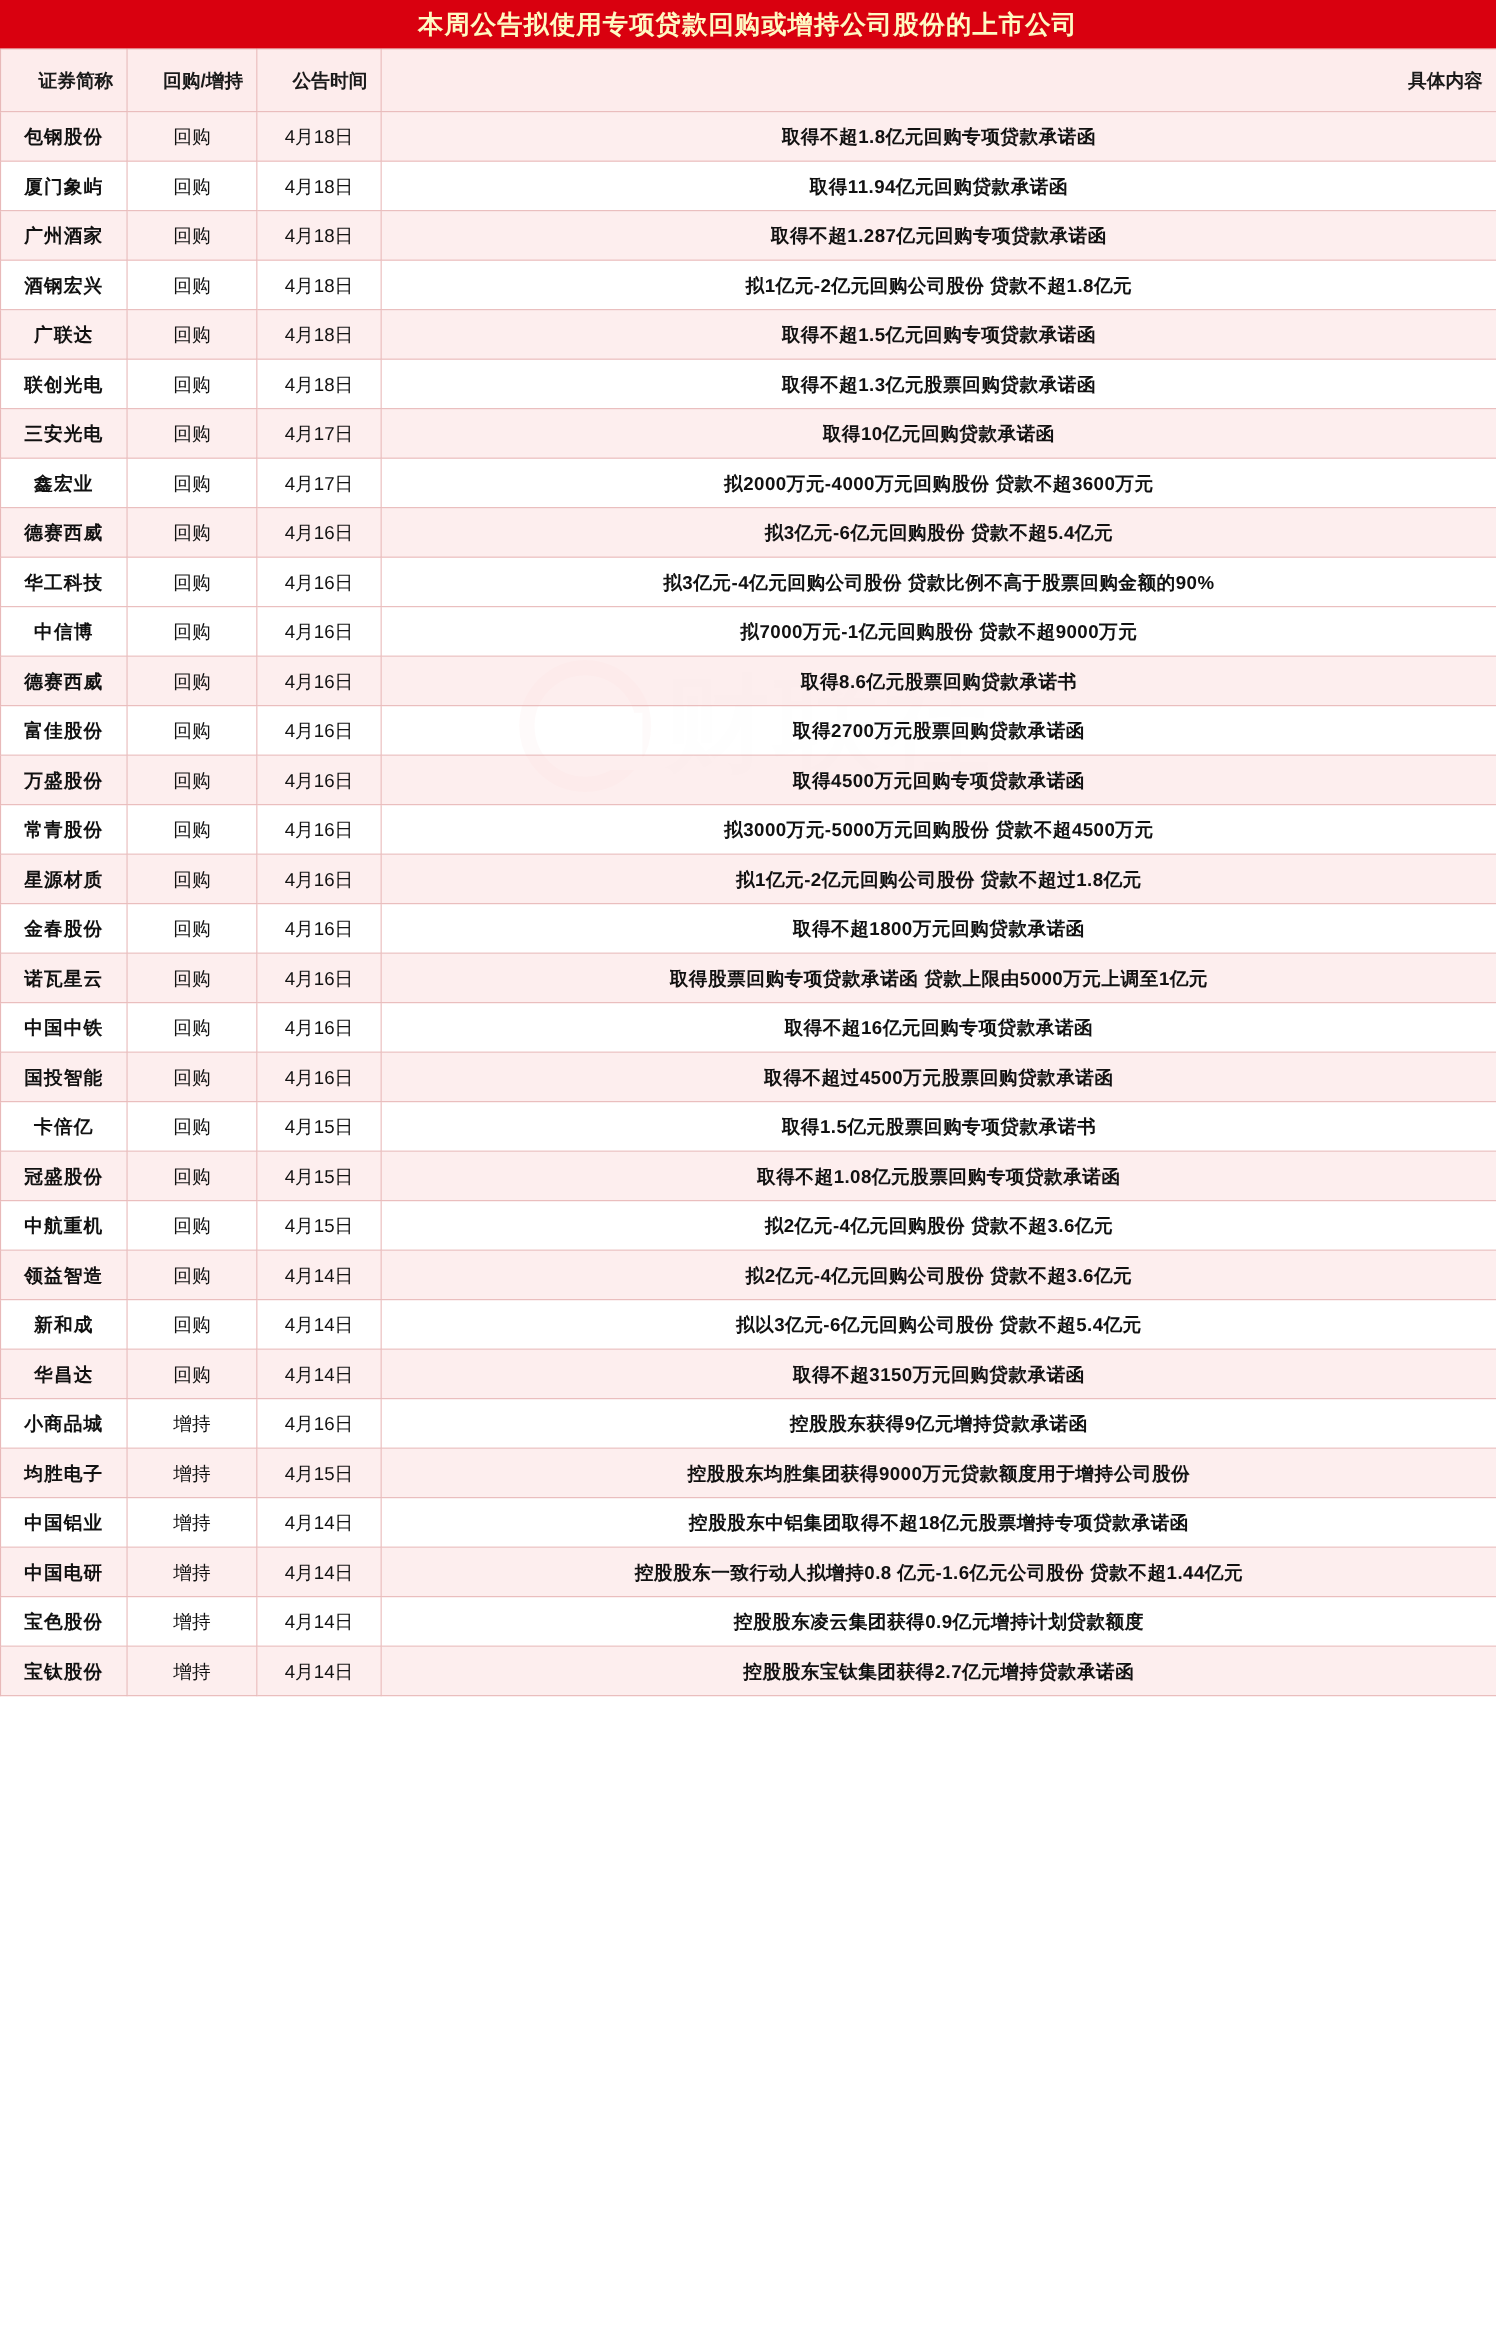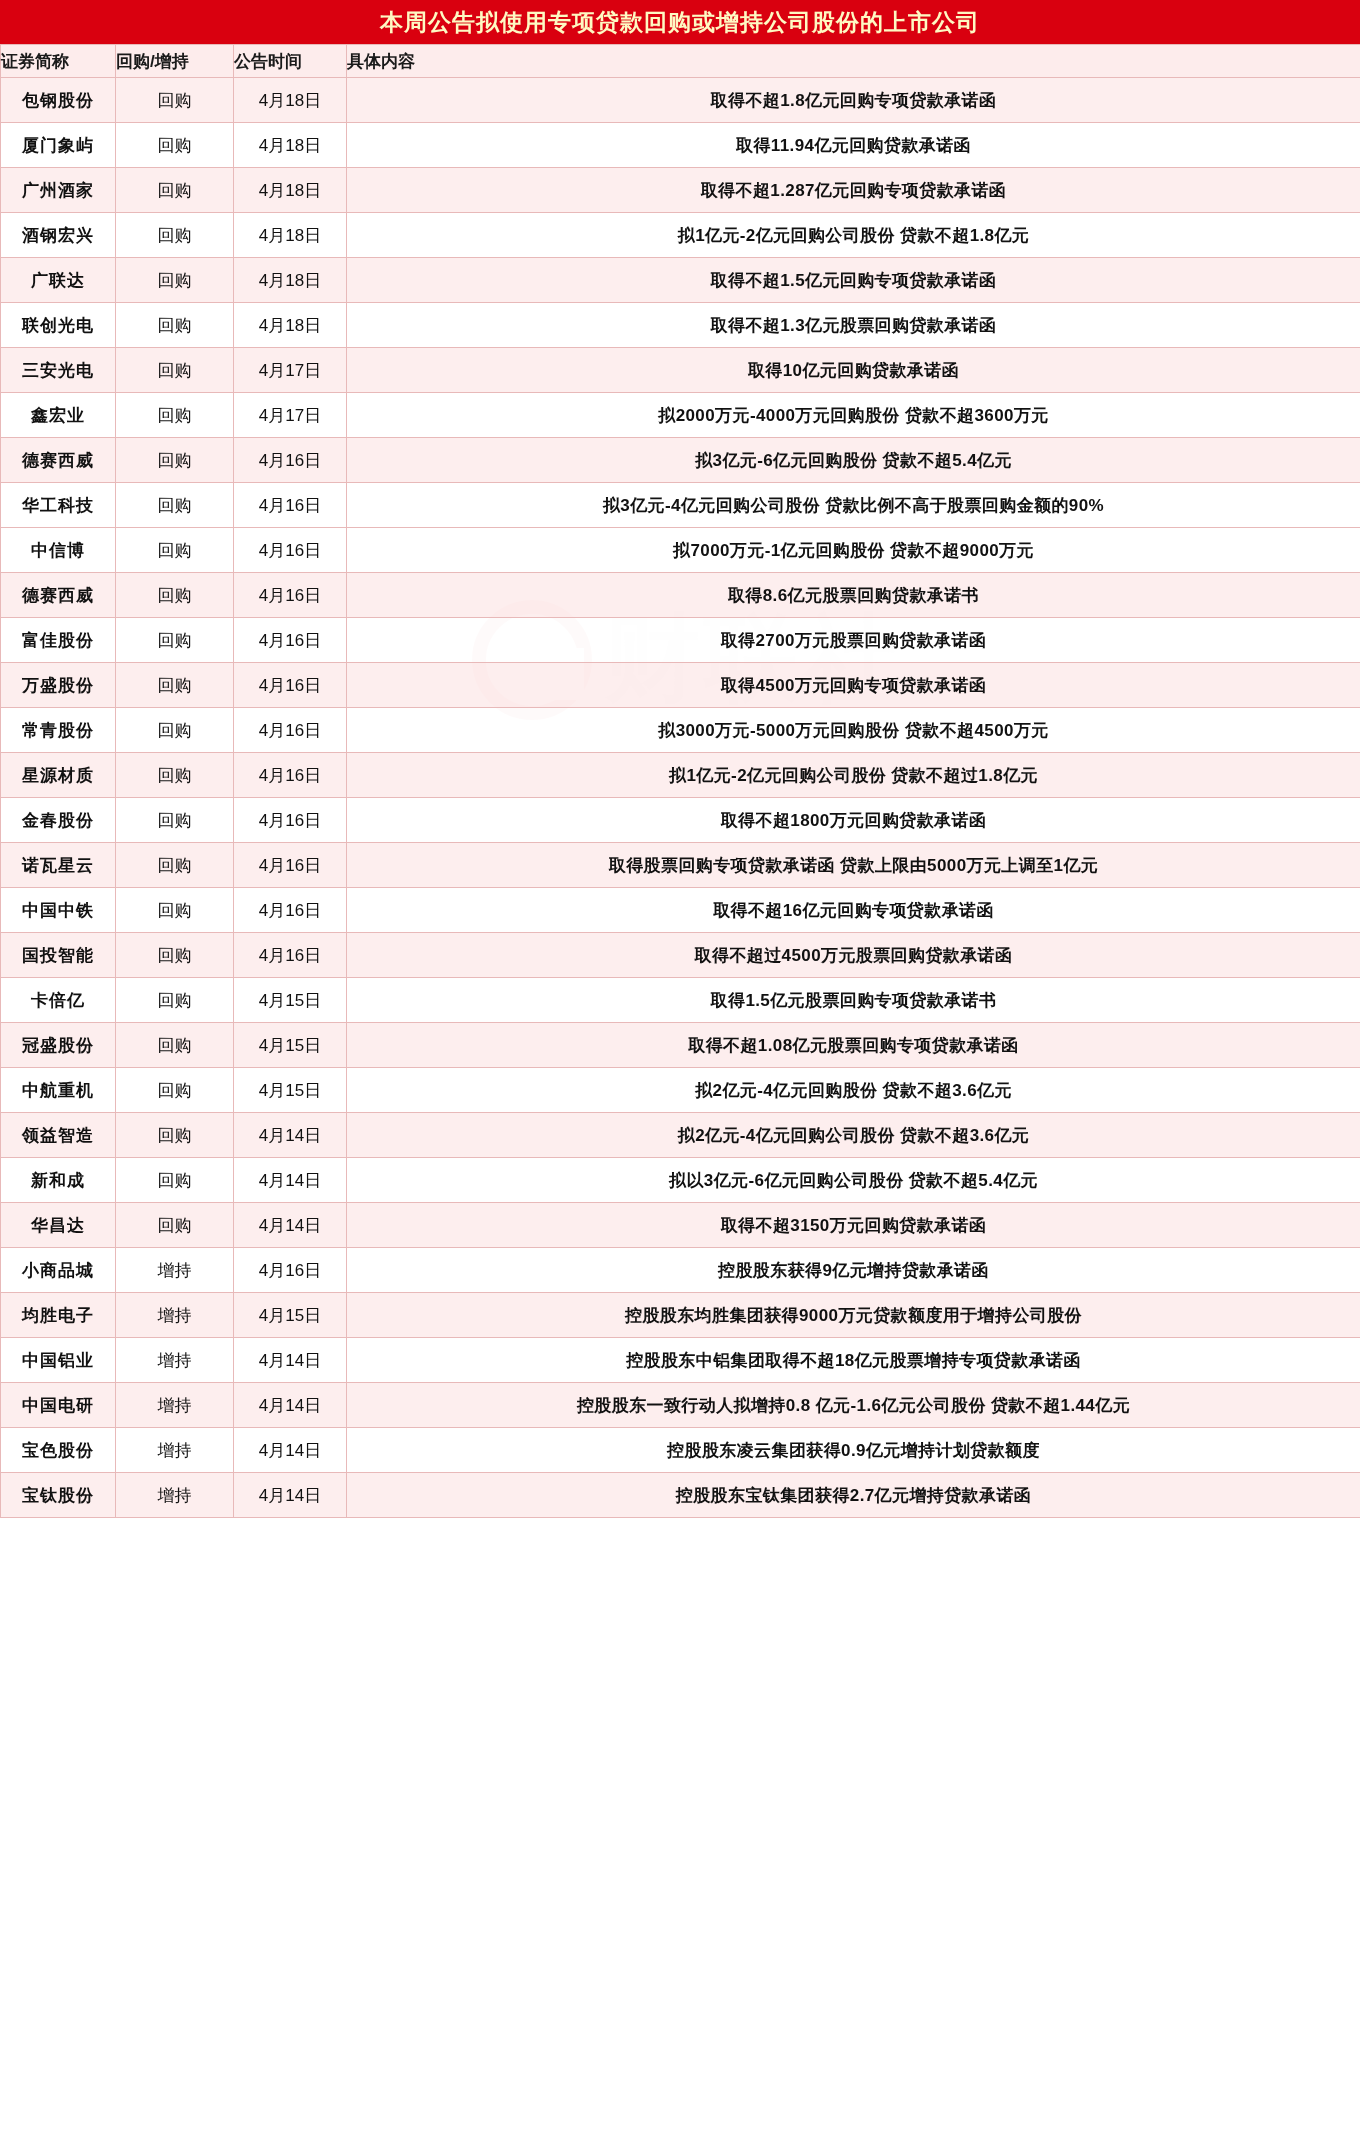--- a/index.html
+++ b/index.html
@@ -85,22 +85,22 @@
   table.data col.c1 { width: 118px; }
   table.data col.c2 { width: 113px; }
   table.data col.c3 { width: 1014px; }
   table.data th {
     background: #fdecec;
     border: 1px solid #e8b9b9;
     font-size: 17px;
     font-weight: bold;
     color: #1a1a1a;
     height: 32px;
-    text-align: left;
-    padding: 0;
+    text-align: right;
+    padding: 12px;
   }
   table.data td {
     border: 1px solid #e8b9b9;
     height: 44px;
     font-size: 17px;
     color: #111111;
     text-align: center;
     padding: 0 4px;
     background: transparent;
   }

